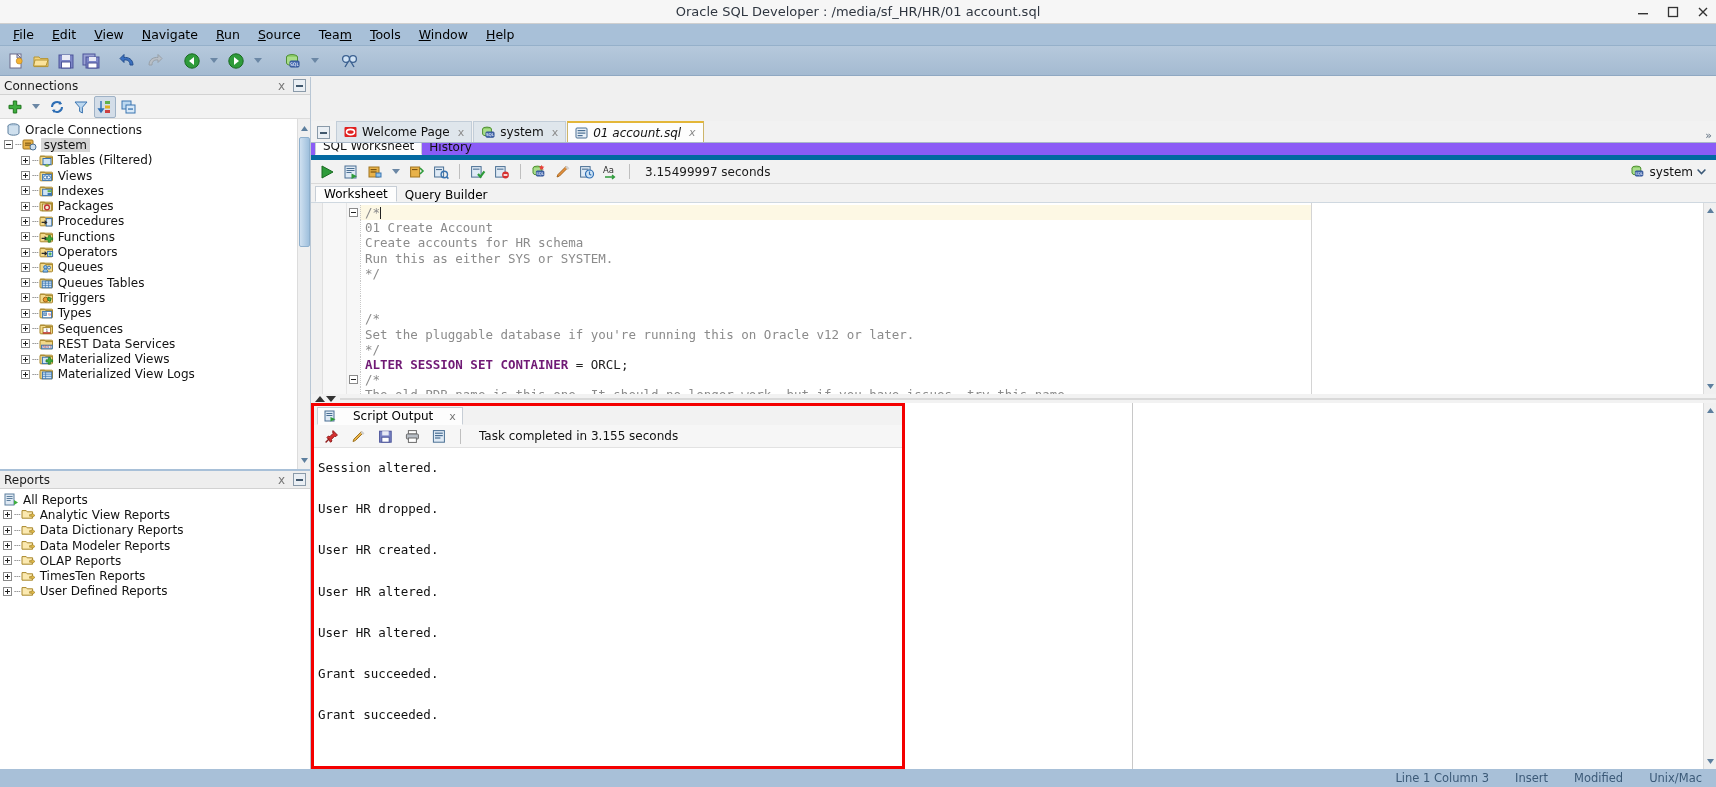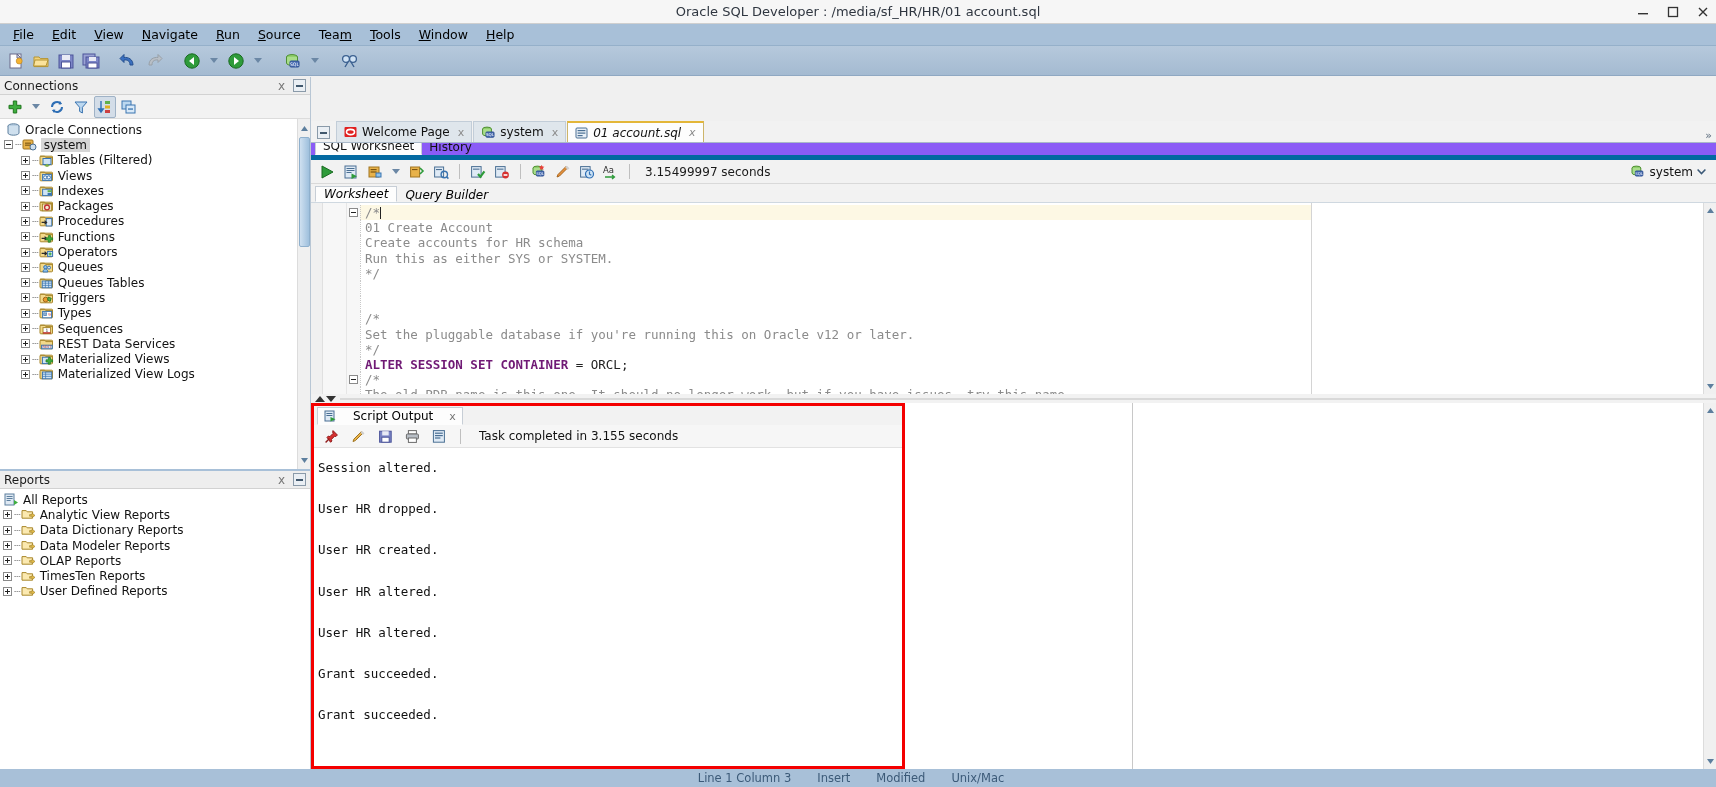--- a/index.html
+++ b/index.html
@@ -142,21 +142,21 @@
   .ws-time { font-size: 12px; color: #1a1a1a; margin-left: 8px; font-family: "DejaVu Sans", sans-serif;}
   .vsep { width:1px; height: 15px; background: #bfbfbf; margin: 0 5px; }
   .conn-pill {
     position: absolute; right: 6px; top: 2px; height: 19px; display: flex; align-items: center;
     gap: 4px; padding: 0 4px; font-size: 12px; color: #111;
   }
 
   .inner-tabs {
     height: 18px; background: #f2f2f2; display: flex; align-items: flex-end; padding-left: 4px;
   }
-  .inner-tab { font-size: 12px; padding: 0 8px; cursor: default; font-style: italic; }
+  .inner-tab { font-size: 12px; padding: 0 8px; cursor: default; }
   .inner-tab.active { background: #fdfdfd; border: 1px solid #c7ced6; border-bottom-color:#fdfdfd; }
 
   .code-area { height: 192px; display: flex; background: #fff; position: relative; border-top: 1px solid #cfd8e0;}
   .code-left-scroll { width: 12px; background: #f0f0f0; border-right:1px solid #e0e0e0; position:relative;}
   .gutter { width: 24px; background: #f7f7f7; border-right: 1px solid #e6e6e6; position: relative; }
   .foldcol { width: 13px; background: #f7f7f7; position: relative; }
   .fold {
     position: absolute; left: 2px; width: 9px; height: 9px; border: 1px solid #8a8a8a; background: #fff;
   }
   .fold::before { content:''; position:absolute; left:1px; top:3px; width:5px; height:1px; background:#222;}
@@ -195,21 +195,21 @@
               color: #111; padding: 10px 0 0 4px; overflow:hidden; line-height: 20.6px;}
   .out-line { white-space: pre; height: 20.6px; }
   .out-right { flex:1; background: #fff; position: relative; display:flex; }
   .out-pane-a { width: 228px; border-right: 1px solid #c8c8c8; }
   .out-pane-b { flex:1; }
   .out-vscroll { width: 13px; background: #f0f0f0; border-left:1px solid #dcdcdc; position:relative;}
 
   
   .statusbar {
     position: absolute; left: 0; right: 0; bottom: 0; height: 18px;
-    background: #a8c0d8; display: flex; align-items: center; justify-content: center;
+    background: #a8c0d8; display: flex; align-items: center; justify-content: flex-end;
     gap: 26px; padding-right: 14px; font-size: 11.5px; color: #3c5a78;
   }
   .sb-item { white-space: nowrap; }
 
   svg { display:block; }
 </style>
 </head>
 <body>
 
 <div class="app">

